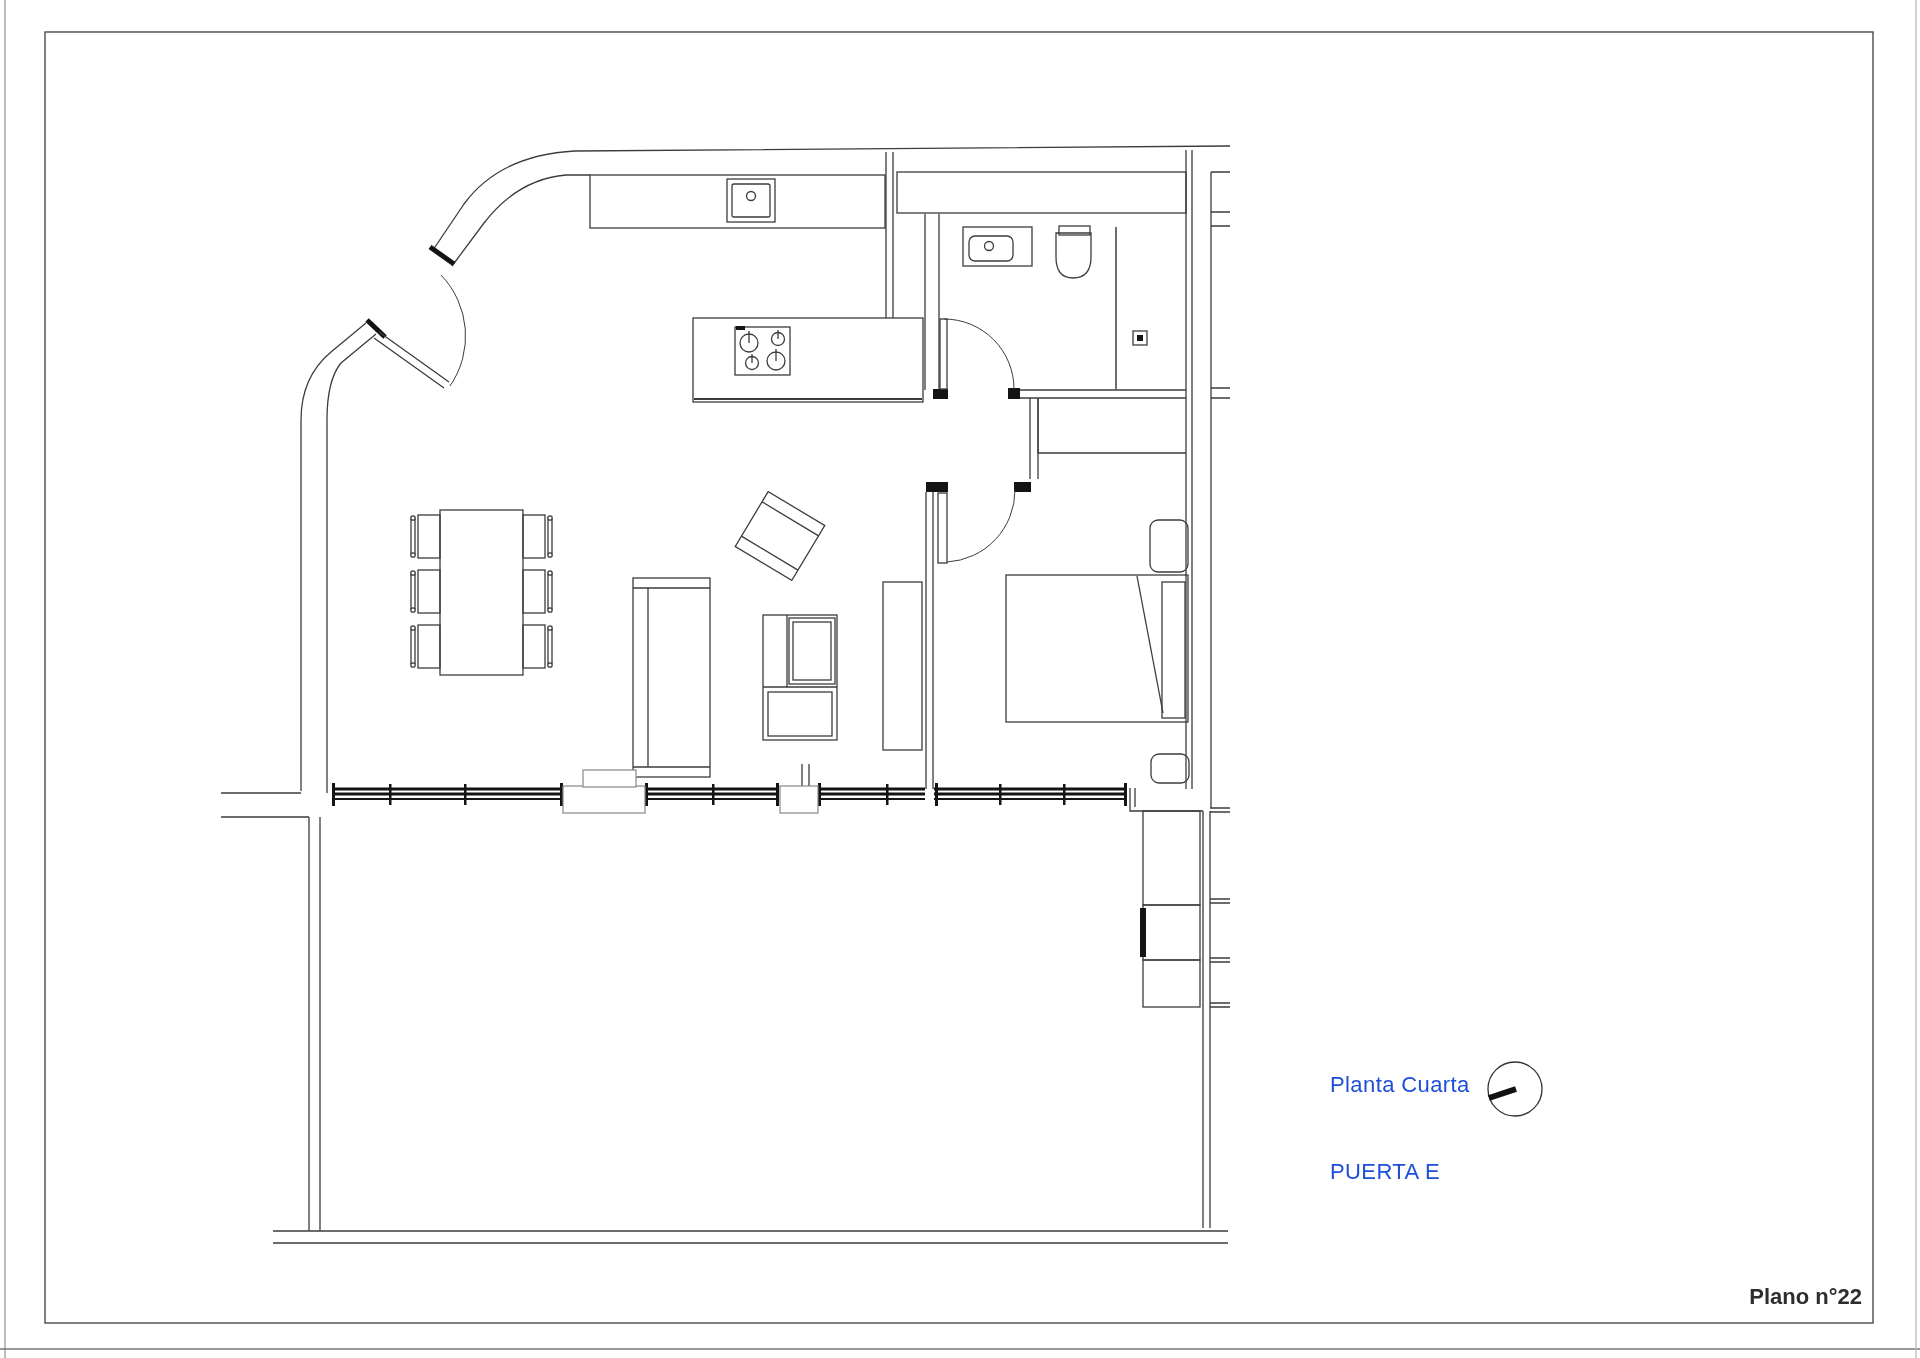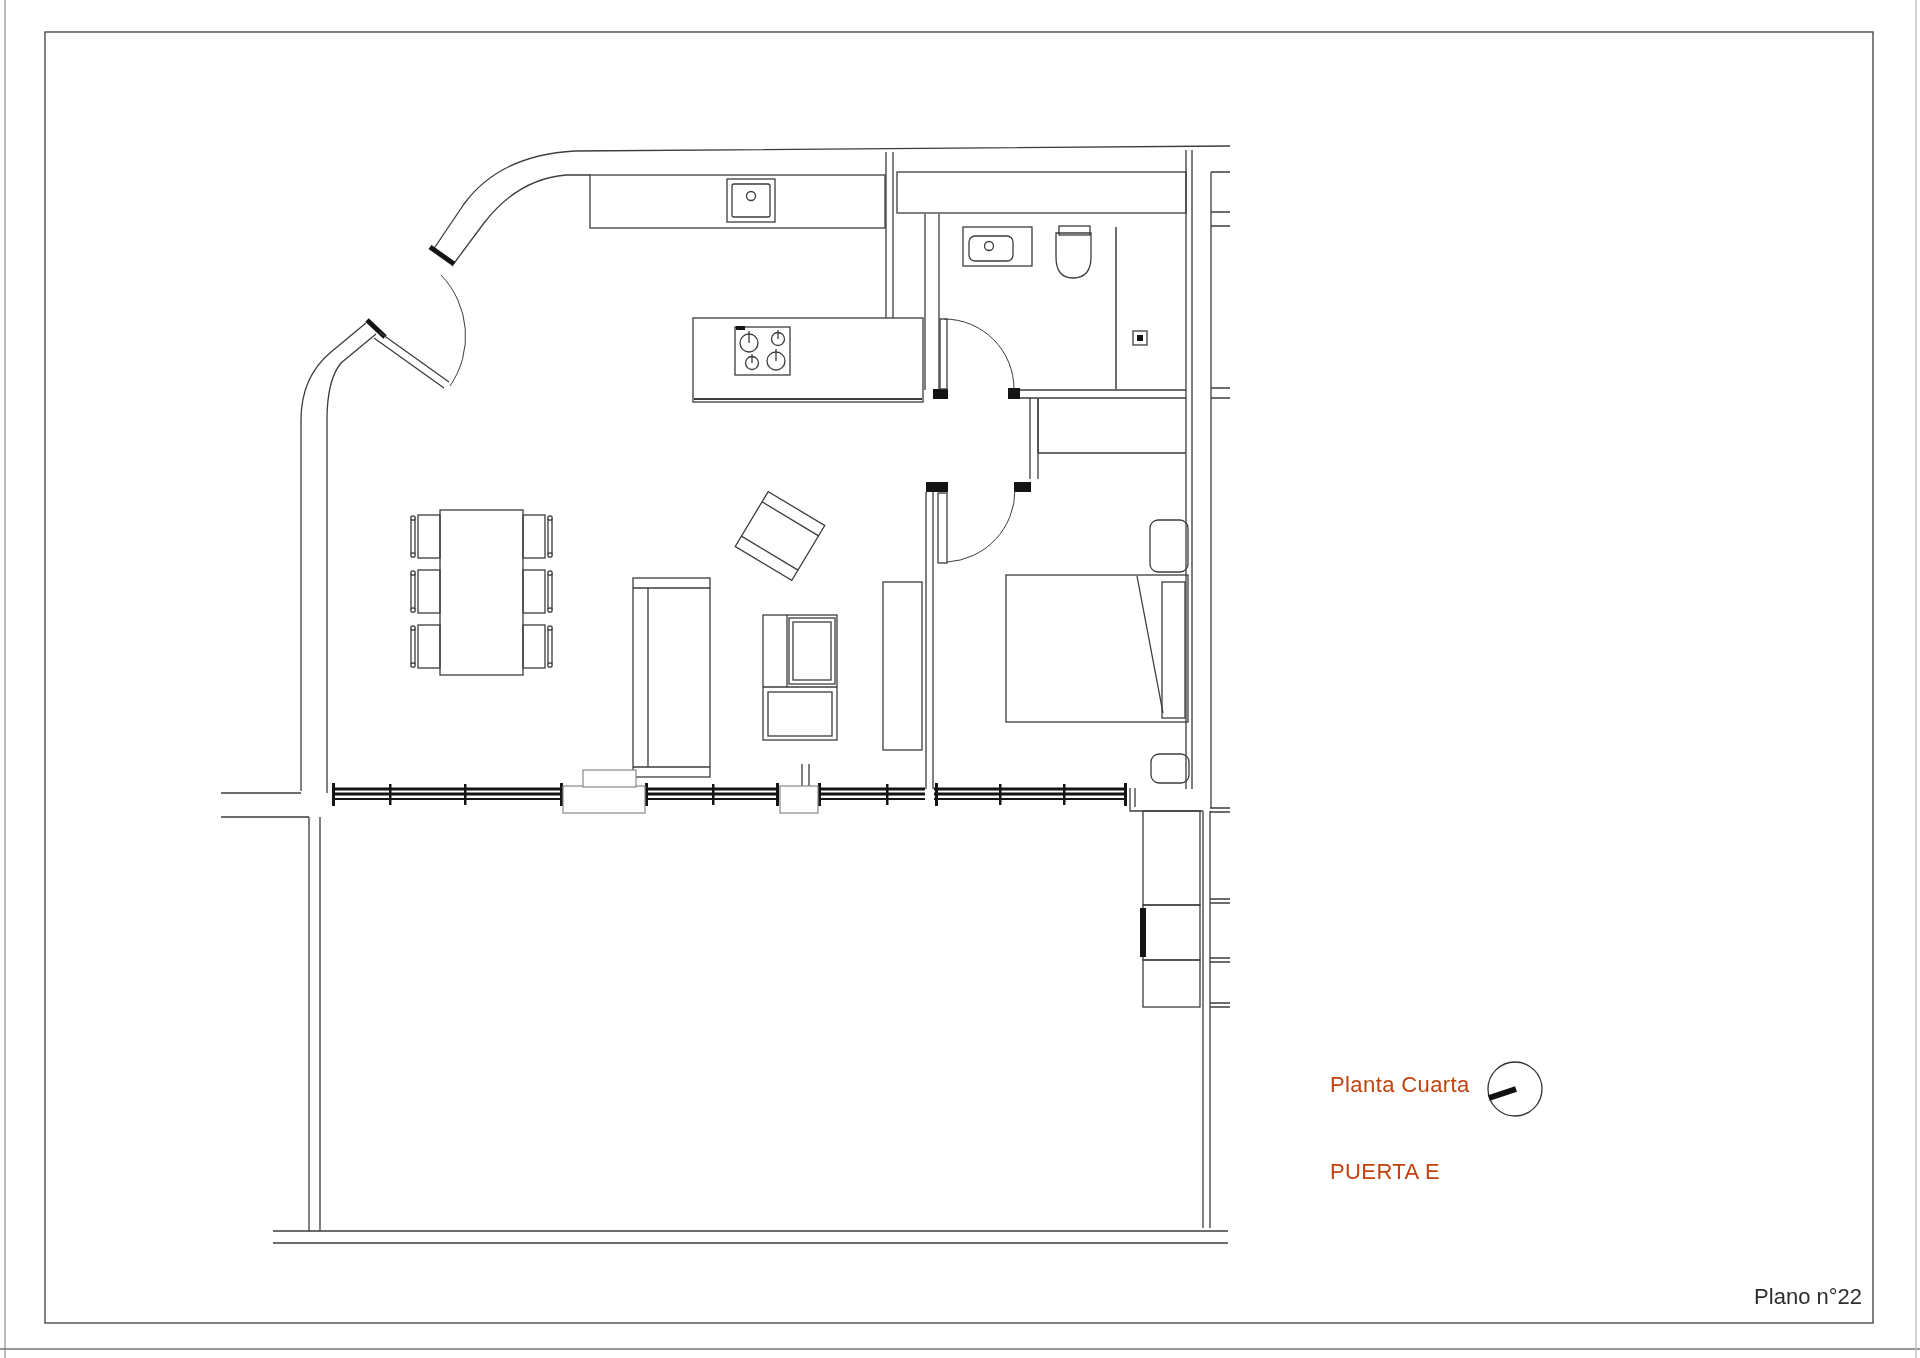--- a/index.html
+++ b/index.html
@@ -1,21 +1,21 @@
 <!DOCTYPE html>
 <html><head>
 <meta charset="utf-8">
 <style>
   html,body{margin:0;padding:0;background:#e8e8e8;}
   .sheet{position:relative;width:1920px;height:1358px;background:#ffffff;overflow:hidden;
          font-family:"Liberation Sans", sans-serif;}
   svg{position:absolute;left:0;top:0;}
-  .lbl{position:absolute;color:#c2410c;letter-spacing:0.4px;}
+  .lbl{position:absolute;color:#1d4ed8;letter-spacing:0.4px;}
   .floor-lbl{left:1330px;font-size:22px;}
-  .sheet-no{position:absolute;right:58px;top:1284px;font-size:22px;color:#2e2e2e;text-align:right;}
+  .sheet-no{position:absolute;right:58px;top:1284px;font-size:22px;color:#2e2e2e;text-align:right;font-weight:bold;}
 </style>
 </head>
 <body>
 
 <div class="sheet">
 
 <svg width="1920" height="1358" viewBox="0 0 1920 1358">
   <g fill="none" stroke="#3c3c3c" stroke-width="1.3">
 
     <g>

